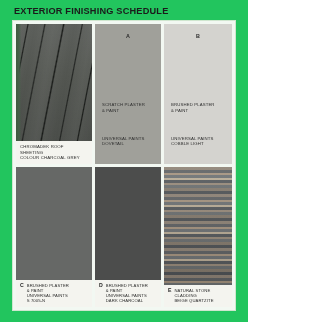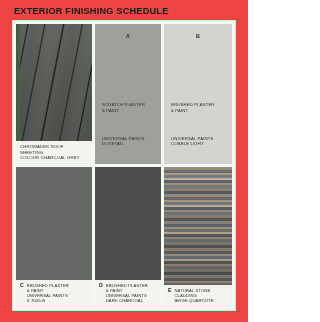--- a/index.html
+++ b/index.html
@@ -5,21 +5,21 @@
   * { box-sizing: border-box; margin: 0; padding: 0; }
   html, body {
     width: 248px; height: 322px;
     background: #ffffff;
     font-family: "Liberation Sans", sans-serif;
     overflow: hidden;
   }
   #sheet {
     position: relative;
     width: 248px; height: 322px;
-    background: #ef4444;
+    background: #22c55e;
   }
   #page-title {
     position: absolute;
     left: 14px; top: 6px;
     font-size: 9.2px;
     font-weight: bold;
     letter-spacing: 0.2px;
     color: #1b1b1b;
     white-space: nowrap;
   }

